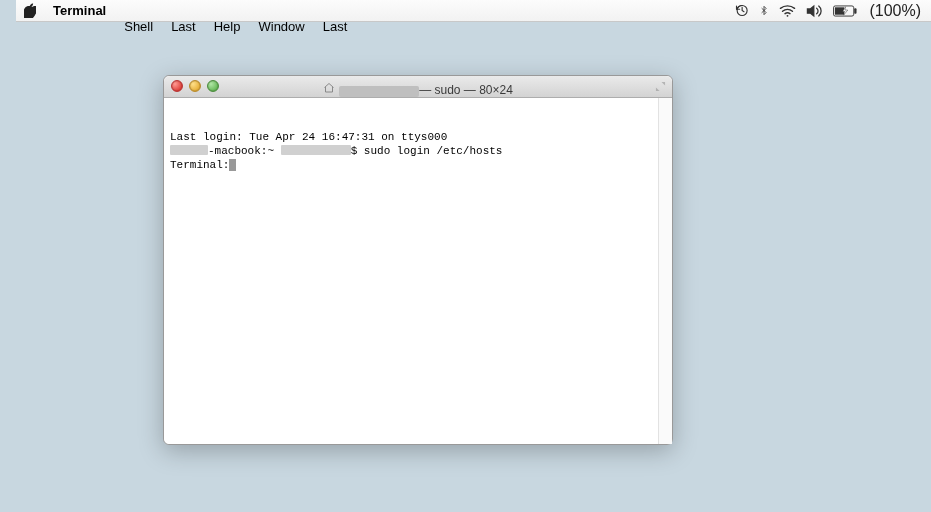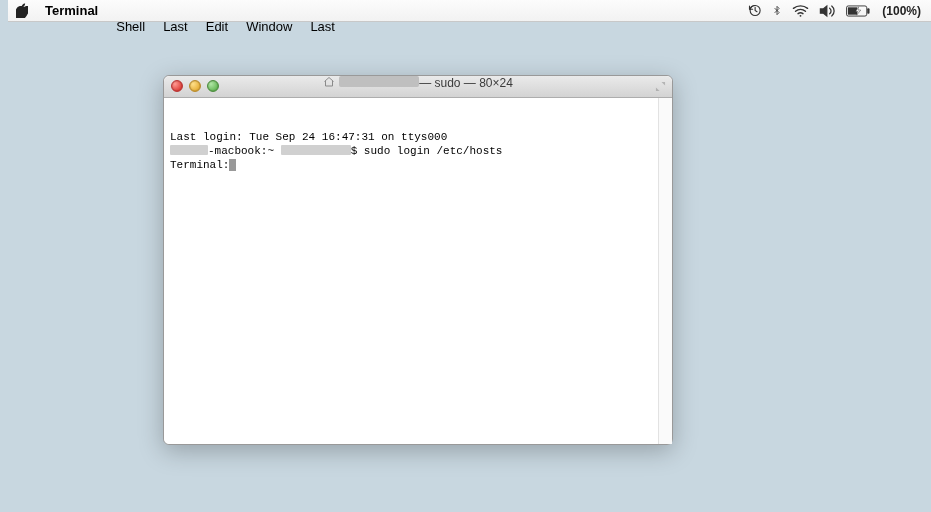--- a/index.html
+++ b/index.html
@@ -6,21 +6,21 @@
     body {
       width: 931px;
       height: 512px;
       background: #c8d7e0;
       font-family: -apple-system, BlinkMacSystemFont, "Helvetica Neue", Helvetica, Arial, sans-serif;
       overflow: hidden;
       position: relative;
     }
     .menubar {
       position: absolute;
-      top: 0; left: 8px; right: 0;
+      top: 0; left: 16px; right: 0;
       height: 22px;
       background: linear-gradient(to bottom, #fcfcfc 0%, #f2f2f2 100%);
       border-bottom: 1px solid #c8c8c8;
       display: flex;
       align-items: center;
       font-size: 13px;
       color: #000;
     }
     .menubar .apple {
       width: 28px;
@@ -46,23 +46,22 @@
       padding-right: 10px;
       color: #222;
     }
     .menubar .right .icon {
       display: inline-flex;
       align-items: center;
       justify-content: center;
       height: 22px;
     }
     .menubar .right .battery-text {
-      font-size: 12px;
+      font-size: 16px;
       padding-left: 2px;
-      font-weight: bold;
     }
     .window {
       position: absolute;
       left: 163px;
       top: 75px;
       width: 510px;
       height: 370px;
       background: #fff;
       border: 1px solid #999;
       border-radius: 6px;
@@ -71,21 +70,21 @@
       flex-direction: column;
     }
     .titlebar {
       position: relative;
       height: 22px;
       background: linear-gradient(to bottom, #eaeaea 0%, #d3d3d3 100%);
       border-bottom: 1px solid #adadad;
       border-top-left-radius: 6px;
       border-top-right-radius: 6px;
       display: flex;
-      align-items: flex-start;
+      align-items: flex-end;
       justify-content: center;
       font-size: 12px;
       color: #3b3b3b;
     }
     .traffic-lights {
       position: absolute;
       left: 7px;
       top: 4px;
       display: flex;
       gap: 6px;
@@ -161,21 +160,21 @@
 
 <div class="menubar">
   <span class="apple">
     <svg width="13" height="15" viewBox="0 0 170 200">
         <path fill="#222" d="M129 0c1 14-5 27-13 36-9 10-23 18-37 17-2-13 5-27 13-36 9-10 24-17 37-17zm36 147c-6 14-9 20-17 32-11 17-27 38-47 38-17 0-22-11-45-11s-29 11-46 11c-20 0-35-19-46-36C-8 139-11 85 18 56c13-13 31-21 48-21 18 0 29 11 44 11s23-11 44-11c16 0 33 9 45 24-40 22-33 78 16 88z"></path>
       </svg>
   </span>
   <span class="app-name">Terminal</span>
   <span class="menu-item">Shell</span>
   <span class="menu-item">Last</span>
-  <span class="menu-item">Edit</span>
+  <span class="menu-item">Help</span>
   <span class="menu-item">Window</span>
   <span class="menu-item">Last</span>
   <div class="right">
     <span class="icon">
       <svg width="15" height="15" viewBox="0 0 24 24" fill="none" stroke="#333" stroke-width="1.8">
           <circle cx="13" cy="12" r="8"></circle>
           <path d="M13 7v5l3 2" stroke-linecap="round"></path>
           <path d="M4 5v5h5" stroke-linecap="round" stroke-linejoin="round"></path>
           <path d="M4.5 10A9 9 0 0 1 13 4" stroke-linecap="round"></path>
         </svg>
@@ -229,17 +228,17 @@
     <span> — sudo — 80×24</span>
     <span class="title-right-icon">
       <svg width="11" height="11" viewBox="0 0 12 12" fill="#888">
           <path d="M1 11 L1 7 L5 11 Z"></path>
           <path d="M11 1 L7 1 L11 5 Z"></path>
         </svg>
     </span>
   </div>
   <div class="term-body">
     <div class="scrollbar"></div>
-<span>Last login: Tue Sep 24 16:47:31 on ttys000</span>
+<span>Last login: Tue Apr 24 16:47:31 on ttys000</span>
 <span class="blur" style="width:38px;"></span><span>-macbook:~ </span><span class="blur" style="width:70px;"></span><span>$ sudo login /etc/hosts</span>
 <span>Terminal:</span><span class="cursor-block"></span>
   </div>
 </div>
 
 </body></html>

